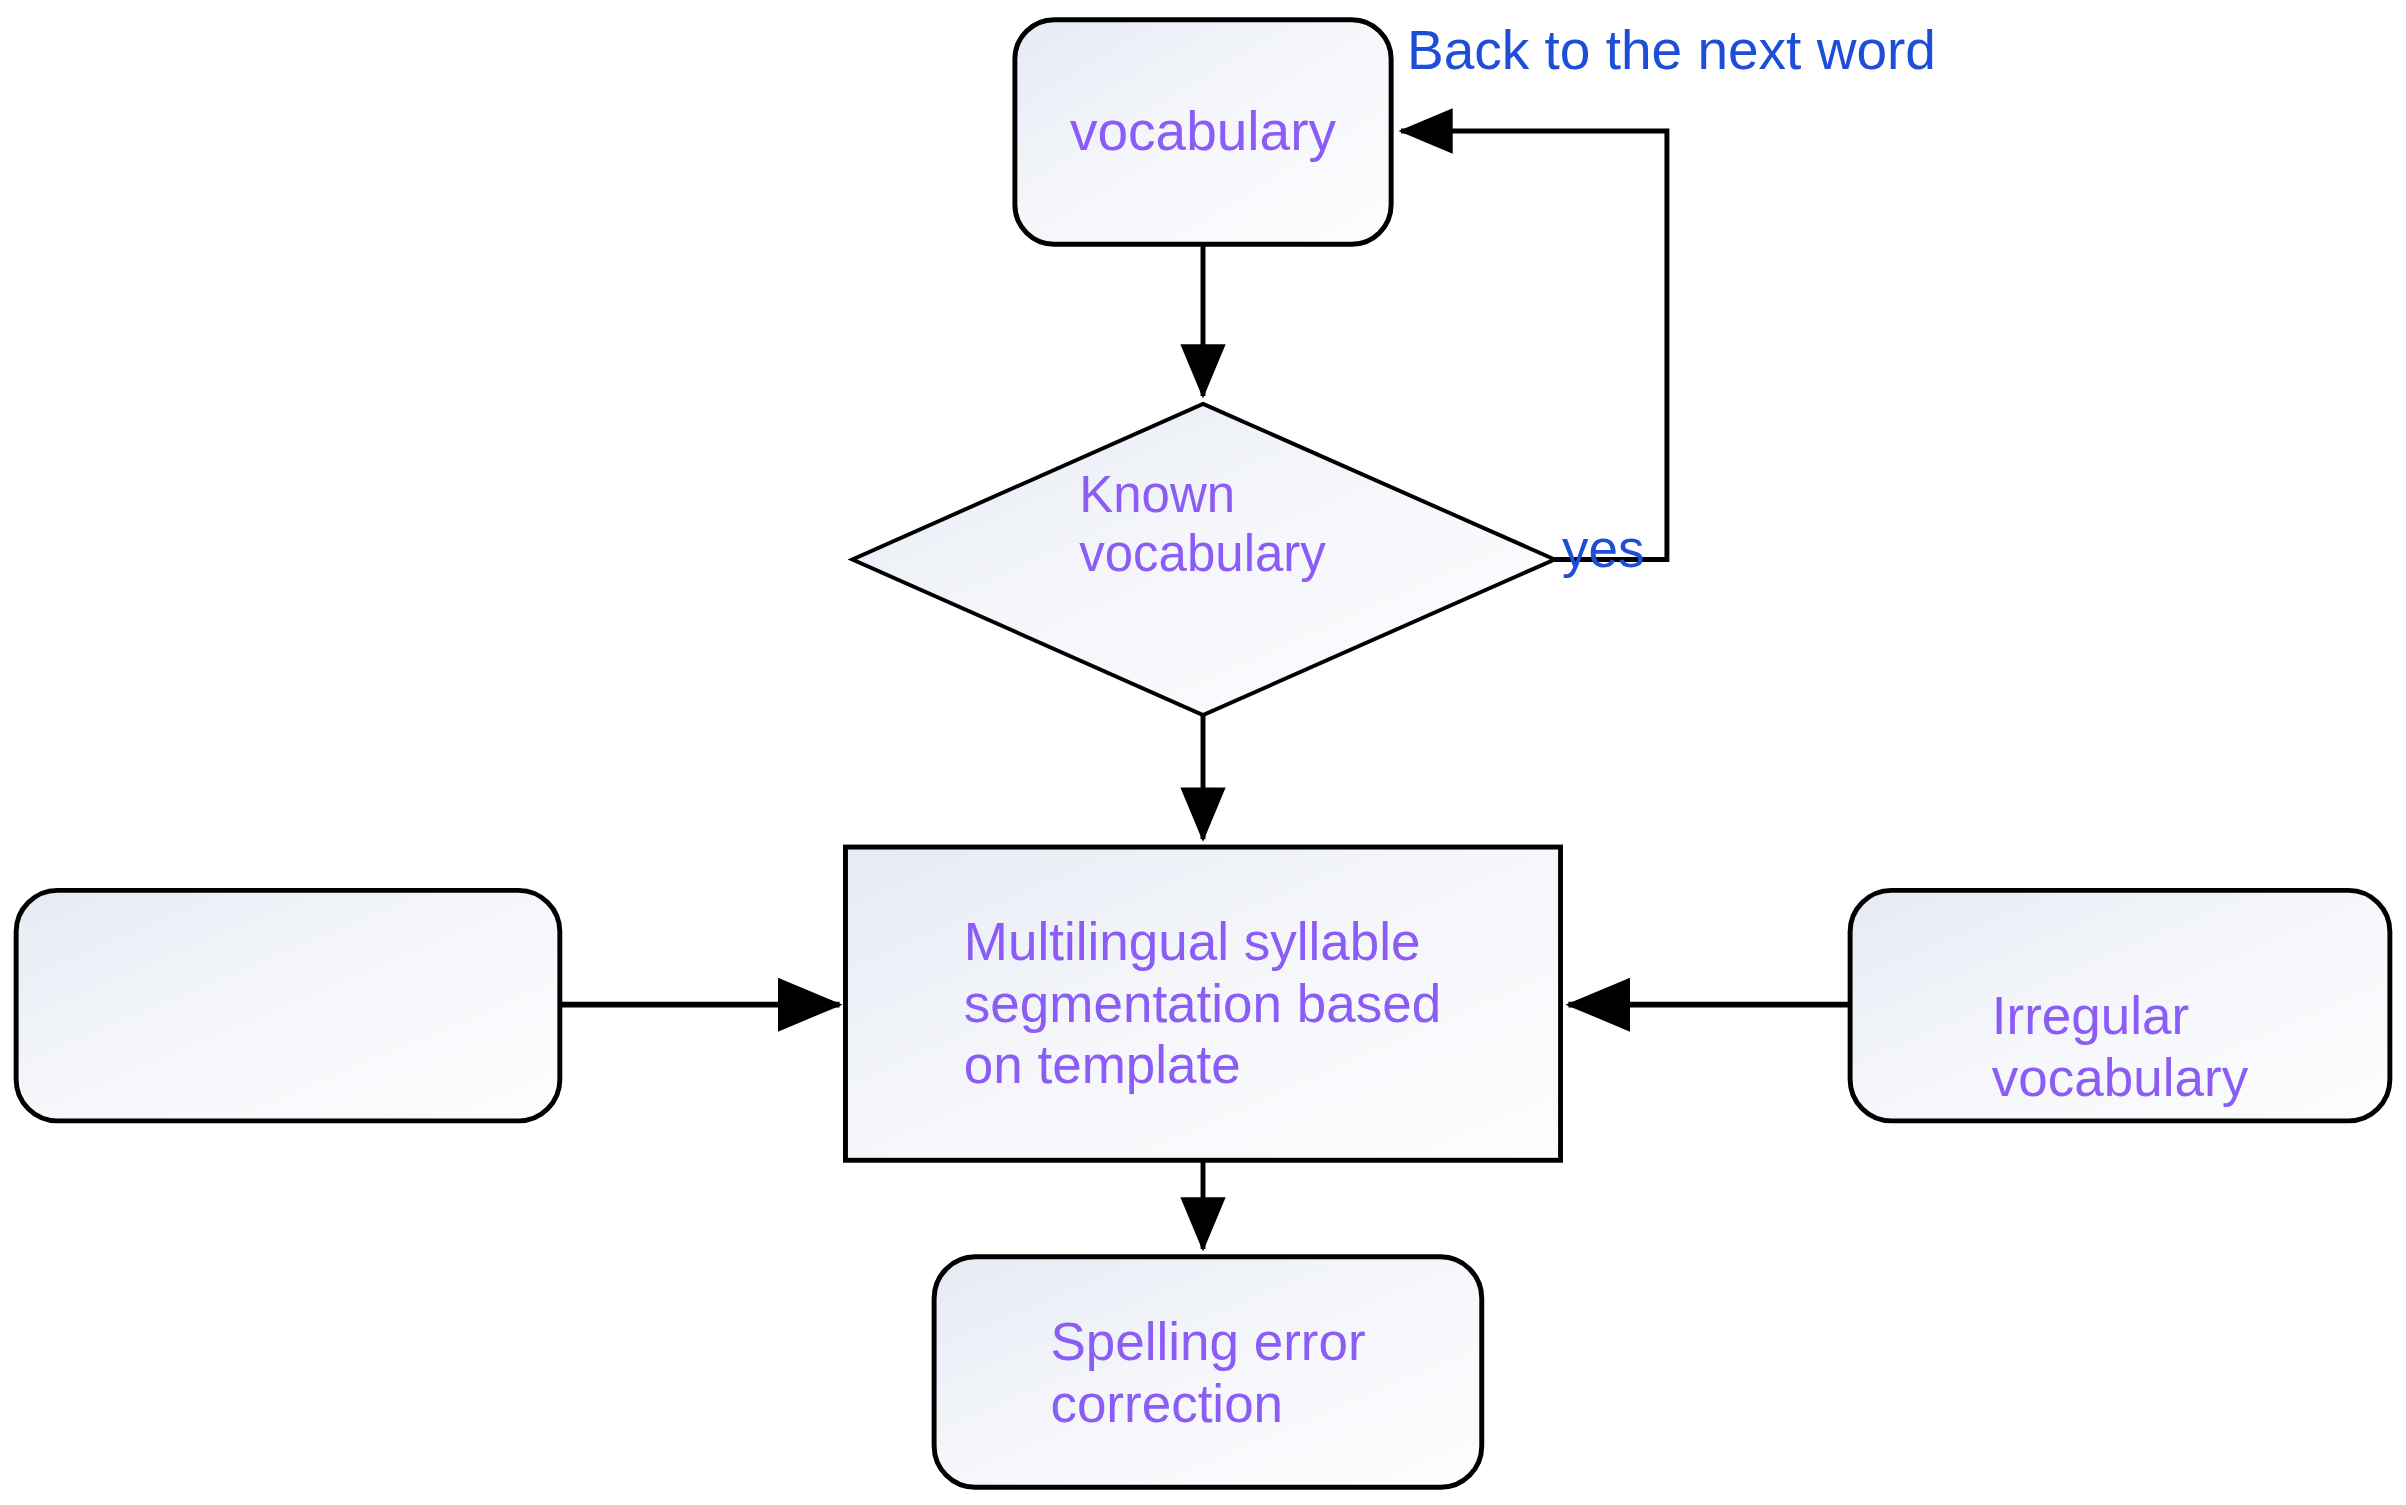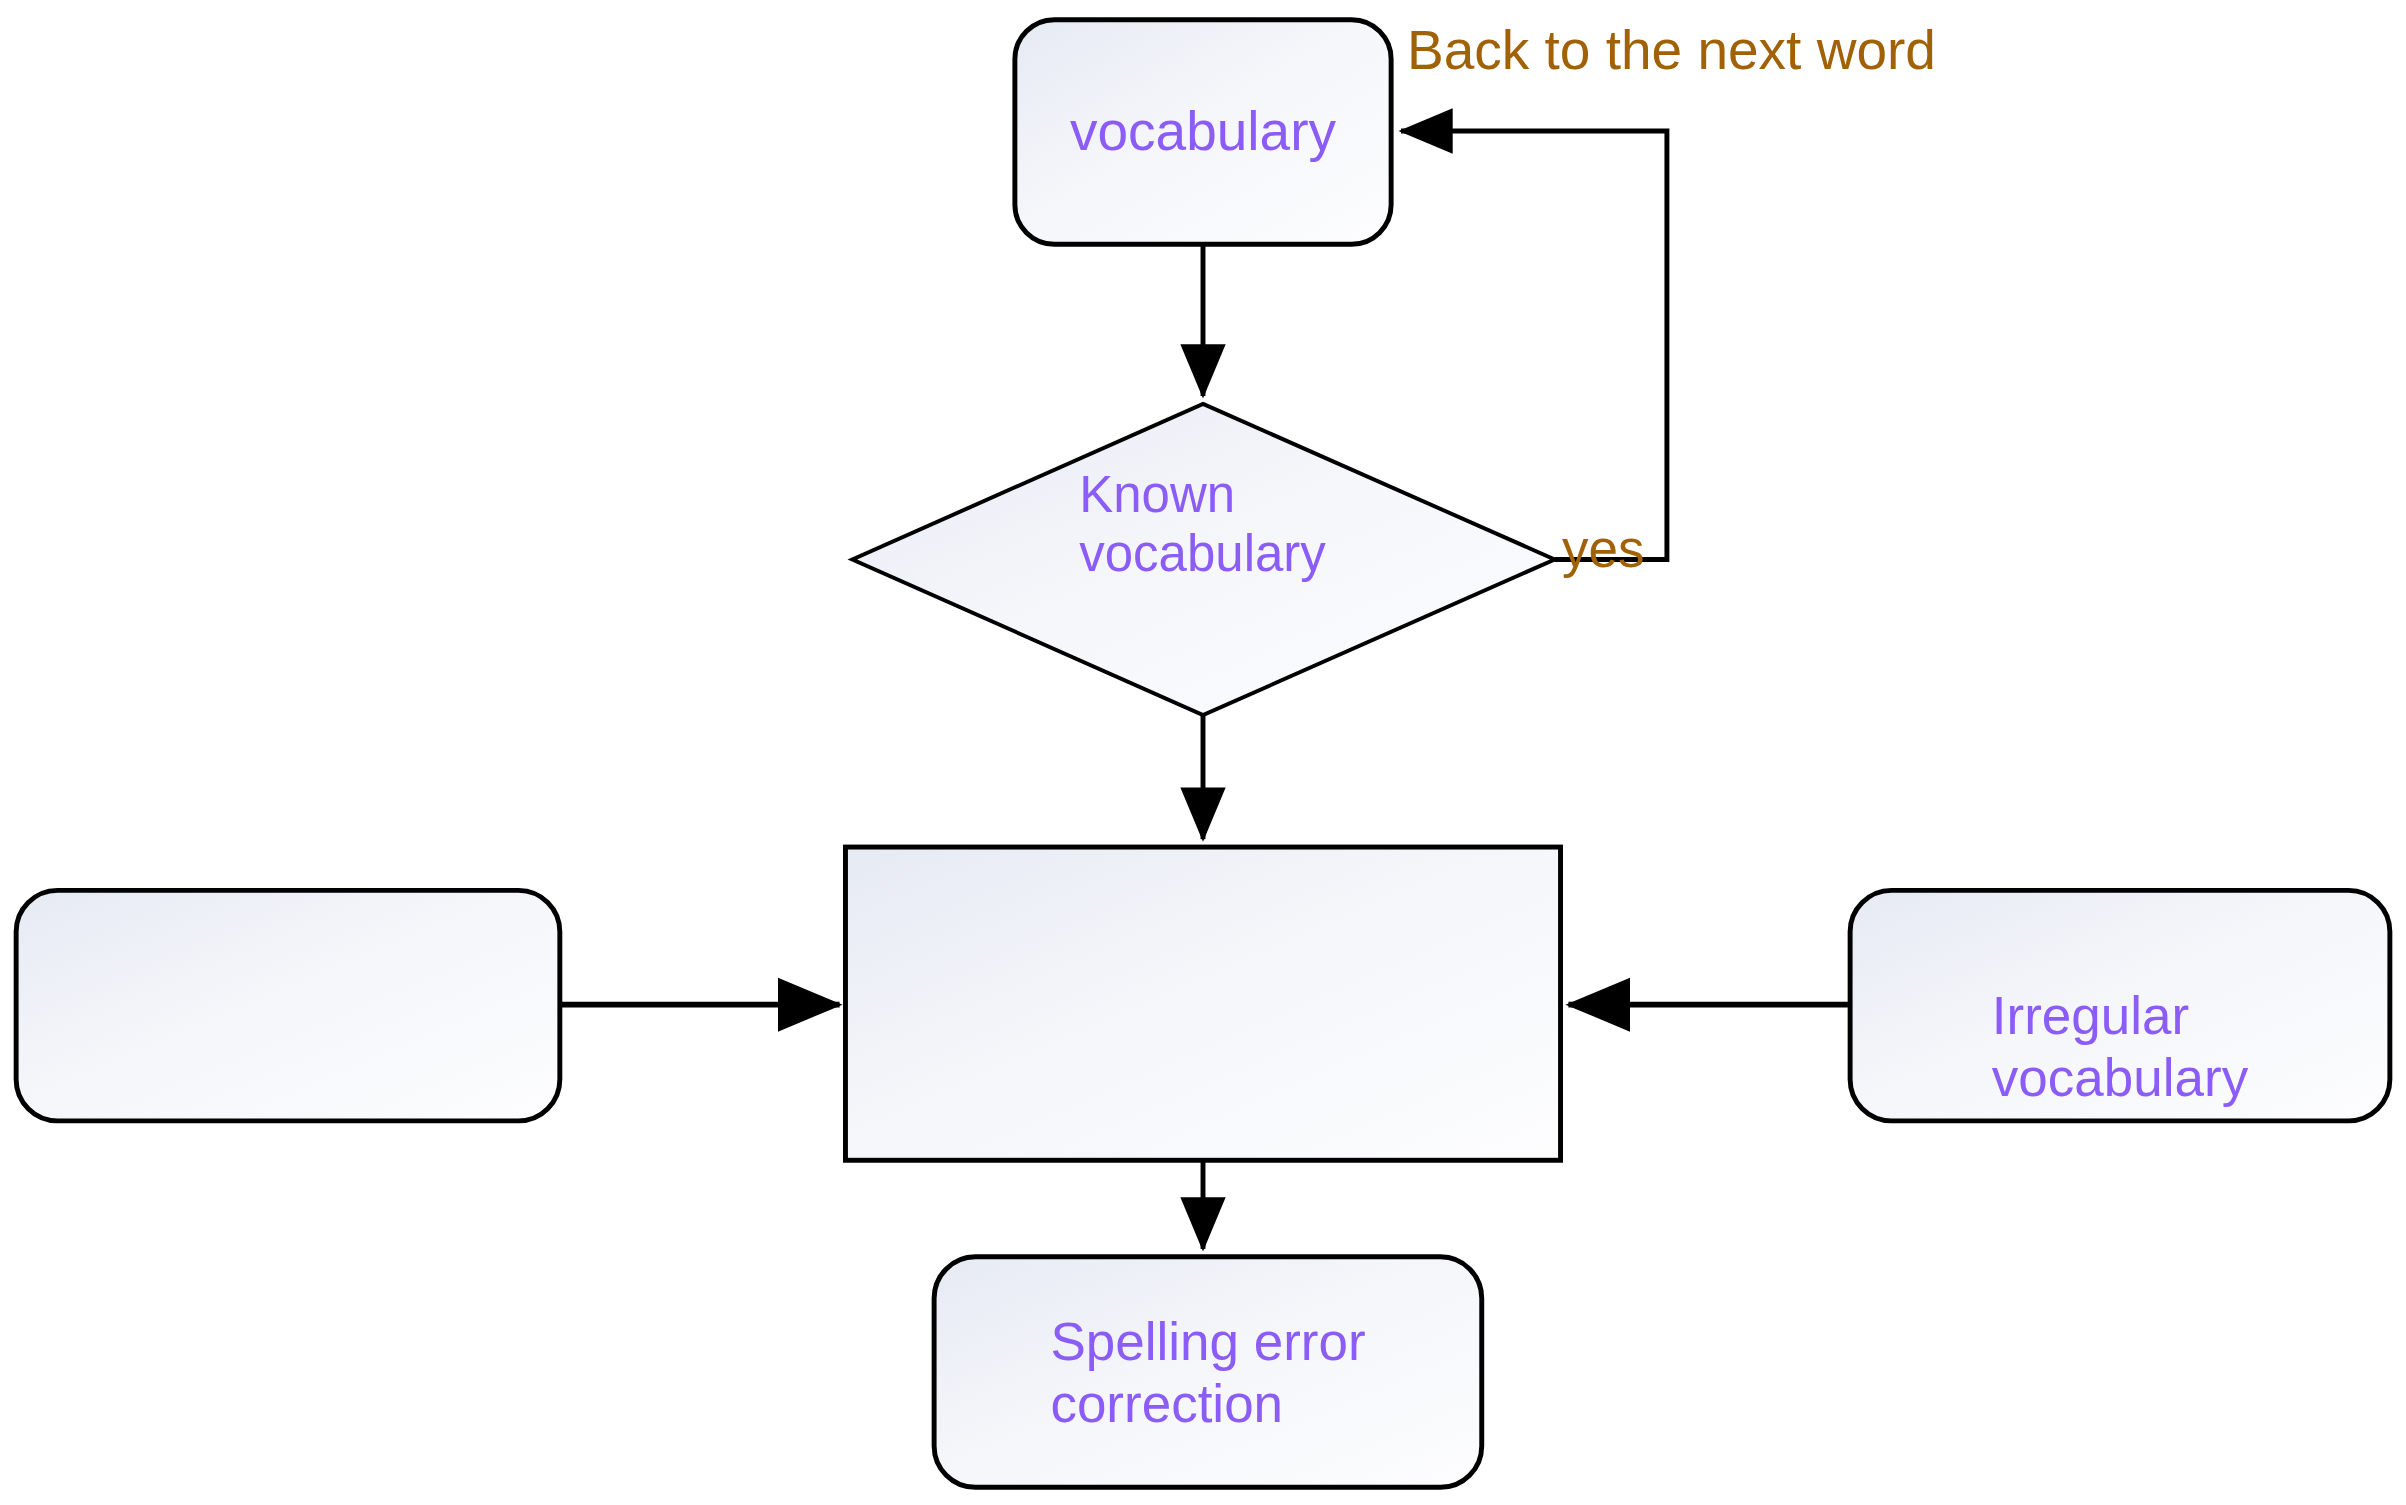--- a/index.html
+++ b/index.html
@@ -32,21 +32,21 @@
     text-align: left;
     color: #8b5cf6;
     font-family: "Liberation Sans", sans-serif;
     font-weight: 400;
     line-height: 1.16;
     white-space: pre-line;
     pointer-events: none;
   }
   .edge-label {
     position: absolute;
-    color: #a16207;
+    color: #1d4ed8;
     font-family: "Liberation Sans", sans-serif;
     font-weight: 400;
     line-height: 1.05;
     white-space: nowrap;
   }
 </style>
 </head>
 <body>
 
 <div id="canvas">
@@ -87,20 +87,23 @@
 
     <path d="M1578,568 L1692,568 L1692,133 L1422,133" fill="none" stroke="#000000" stroke-width="5" marker-end="url(#arrowHead)"></path>
   </svg>
 
   <div class="node-label" style="left:1015px; top:71px; width:376px; height:122px; font-size:55px;">vocabulary</div>
 
   <div class="node-label" style="left:907px; top:446px; width:591px; height:156px; font-size:51px;">Known
 vocabulary</div>
 
 
+  <div class="node-label" style="left:845px; top:847px; width:715px; height:313px; font-size:53px;">Multilingual syllable
+segmentation based
+on template</div>
 
   <div class="node-label" style="left:1850px; top:931px; width:540px; height:231px; font-size:53px;">Irregular
 vocabulary</div>
 
   <div class="node-label" style="left:934px; top:1257px; width:548px; height:231px; font-size:53px;">Spelling error
 correction</div>
 
   <div class="edge-label" style="left:1407px; top:21.7px; font-size:55px;">Back to the next word</div>
 
   <div class="edge-label" style="left:1562px; top:477px; font-size:53px;margin-top:44px;">yes</div>

